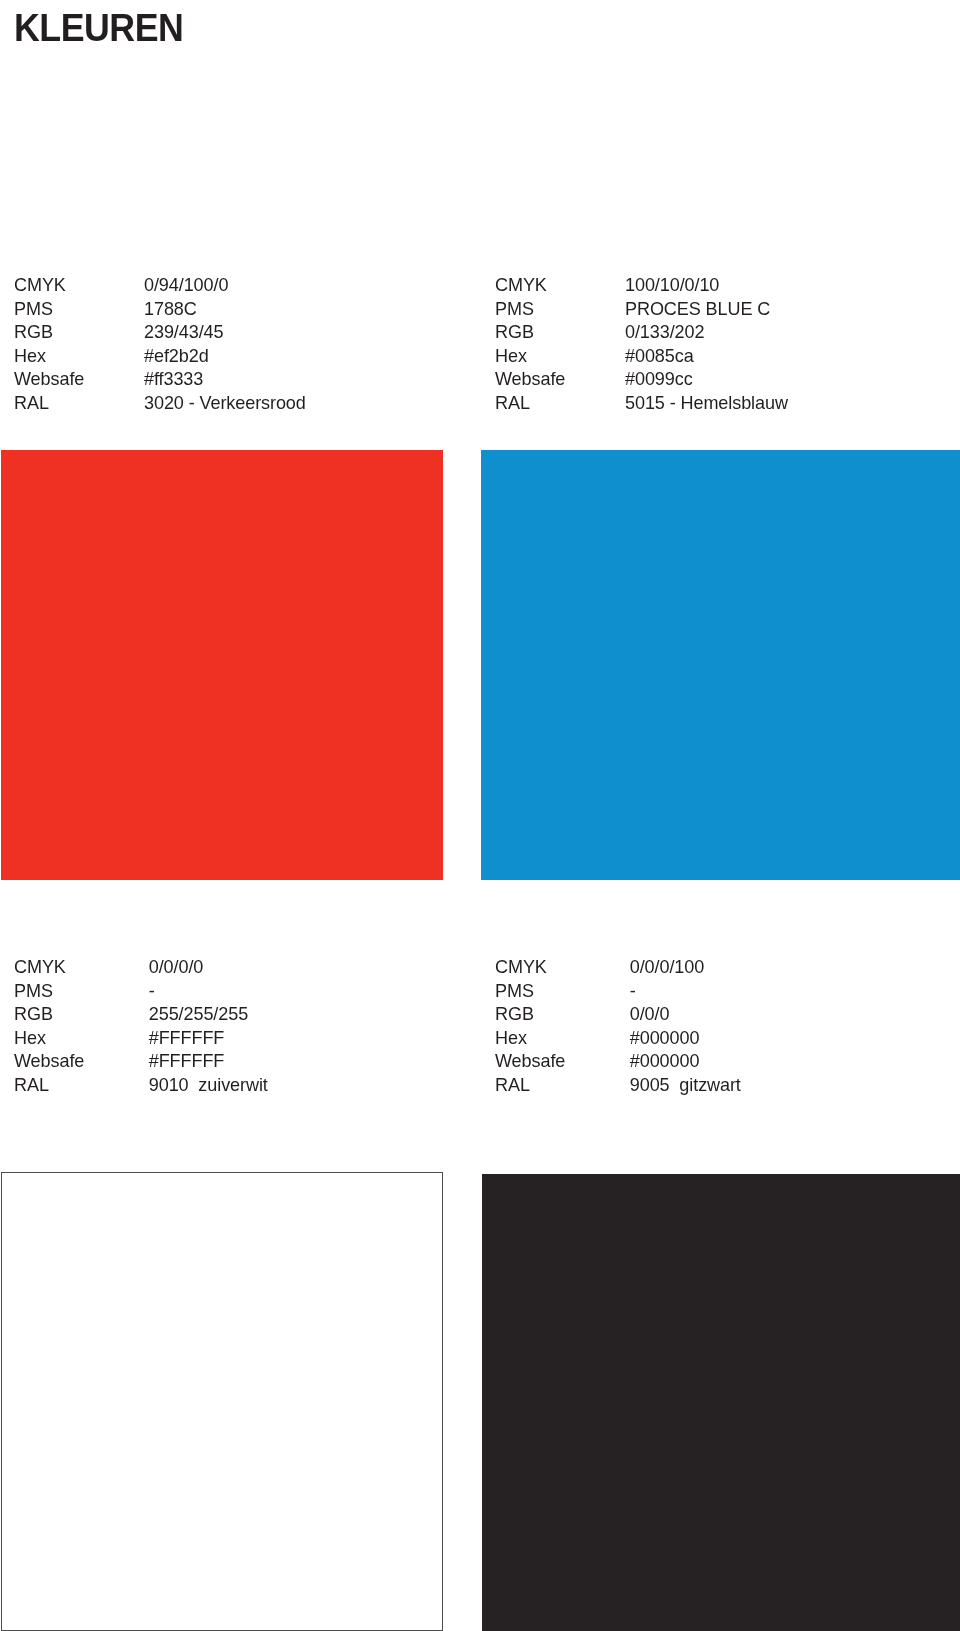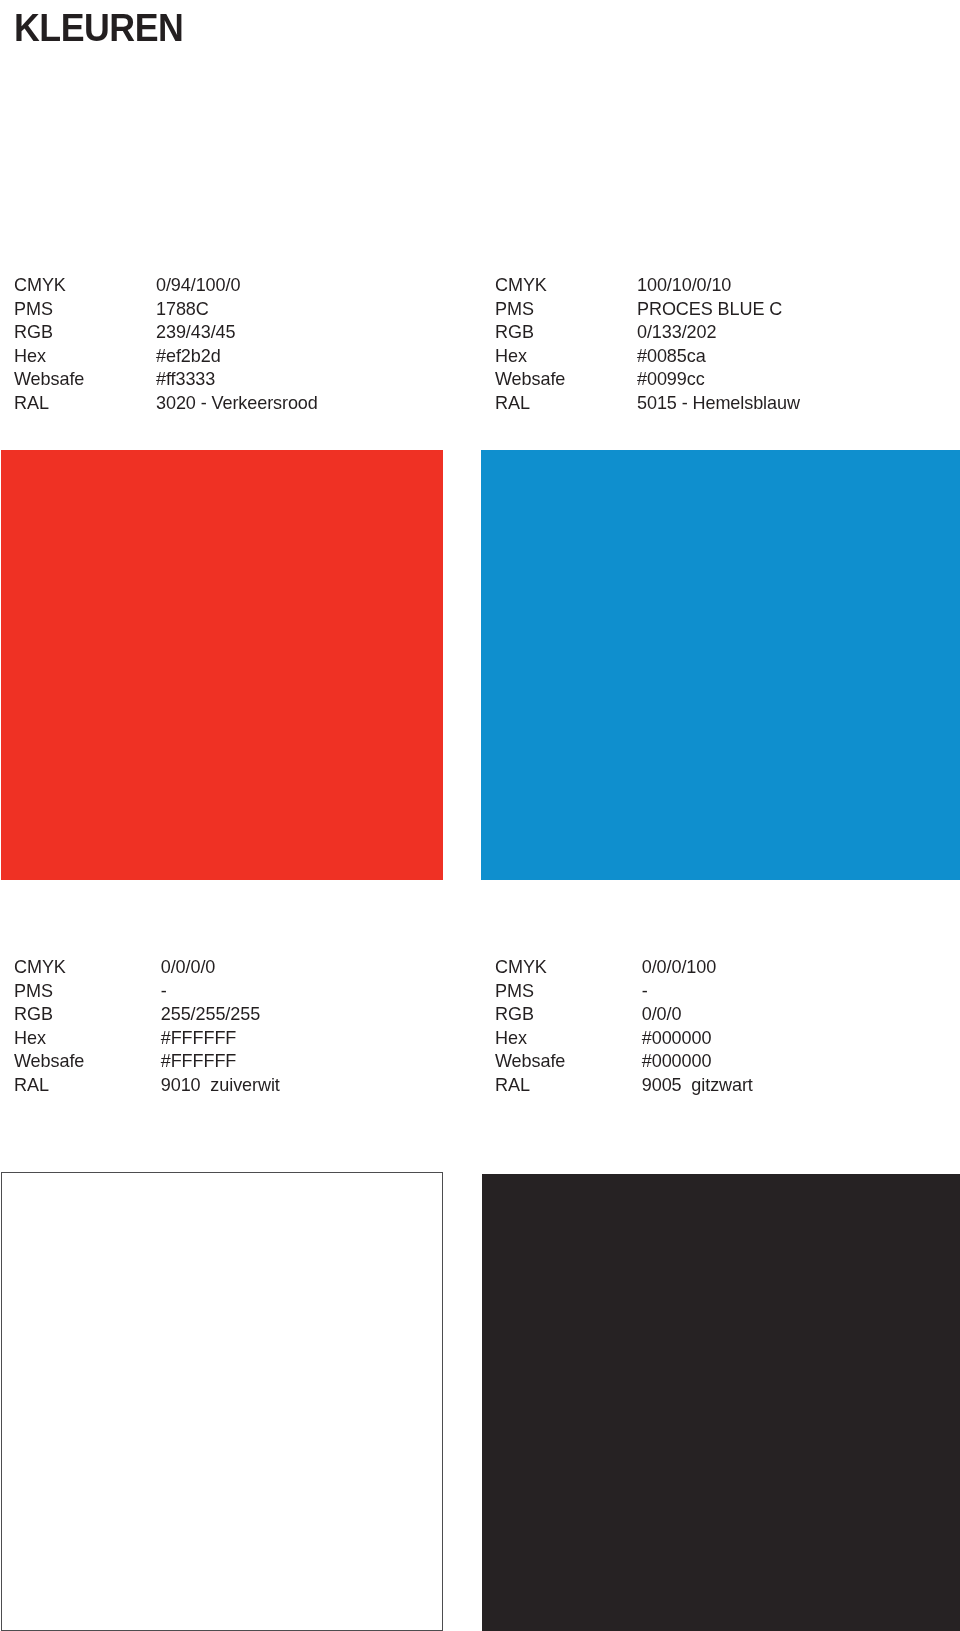--- a/index.html
+++ b/index.html
@@ -34,21 +34,20 @@
 
   
   .spec-block {
     position: absolute;
     width: 430px;
   }
   .spec-row {
     display: flex;
     align-items: baseline;
     height: 23.5px;
-    gap: 12px;
   }
   .spec-label {
     width: 130px;
     flex: 0 0 130px;
     font-size: 19px;
     line-height: 23.5px;
     color: #231f20;
     font-weight: 400;
     letter-spacing: -0.1px;
     transform: scaleX(0.95);

